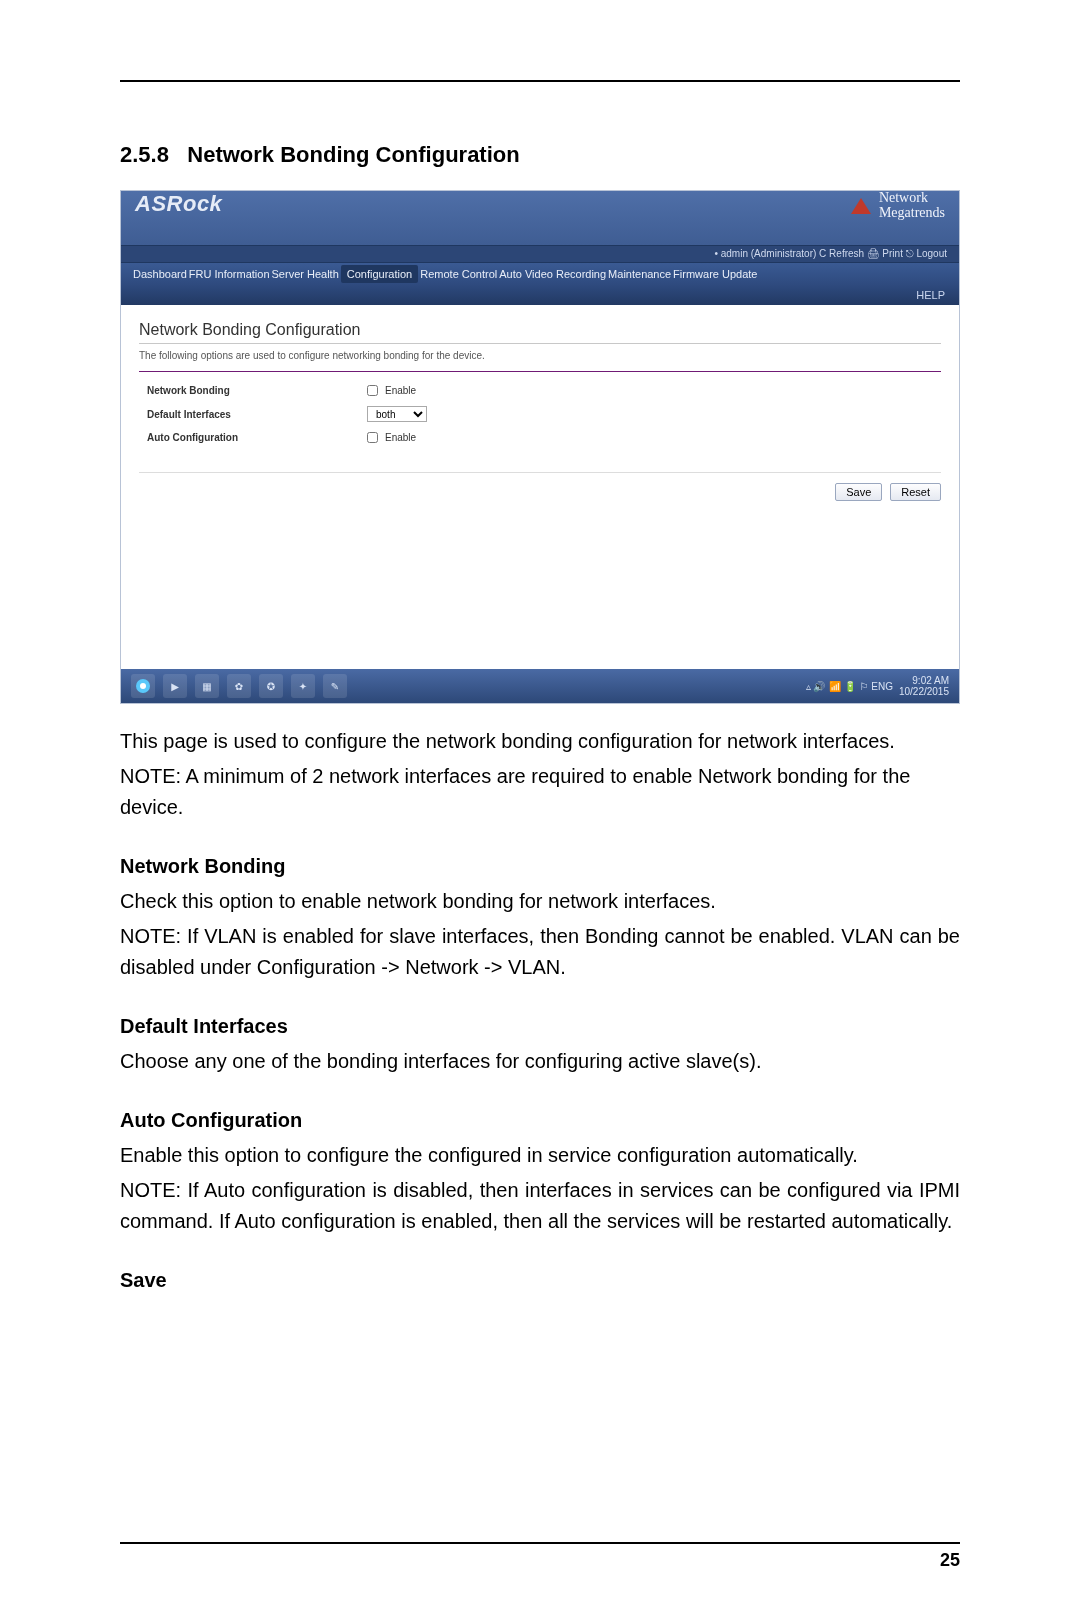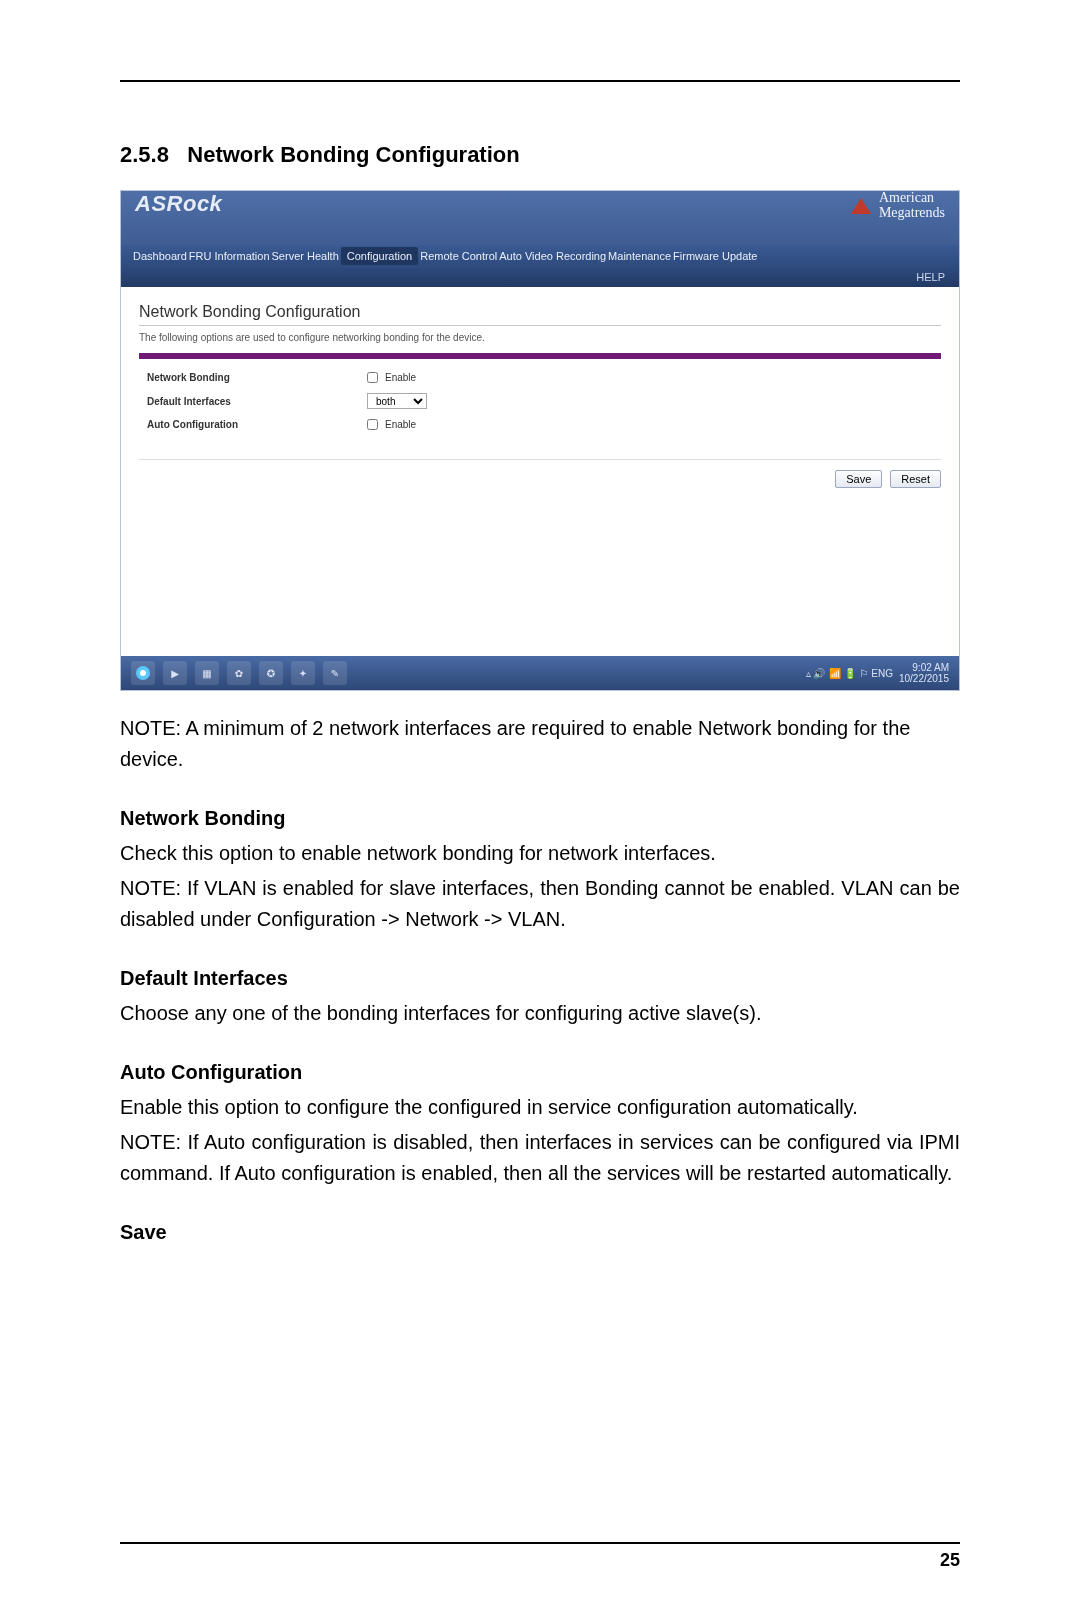--- a/index.html
+++ b/index.html
@@ -25,21 +25,21 @@
   .navbar {
     background: linear-gradient(#3a5a93, #2e4a7e);
     display: flex; align-items: center; gap: 2px;
     padding: 2px 12px; font-size: 11px; color: #e9eef8;
   }
   .navbar .nav-item { white-space: nowrap; cursor: pointer; }
   .navbar .active { background: #1f3760; padding: 3px 6px; border-radius: 2px; }
   .helpbar { background: linear-gradient(#2e4a7e, #223963); text-align: right; color: #cbd7ef; font-size: 11px; padding: 4px 14px; }
   .panel { padding: 10px 18px 18px 18px; }
   .panel-title { font-size: 16px; color: #333; border-bottom: 1px solid #c8c8c8; padding: 6px 0 4px 0; margin-bottom: 6px; }
-  .panel-desc { font-size: 10px; color: #555; border-bottom: 6px solid #701a75; padding-bottom: 10px; margin-bottom: 8px; }
+  .panel-desc { font-size: 10px; color: #555; border-bottom: 1px solid #701a75; padding-bottom: 10px; margin-bottom: 8px; }
   .form-row { display: flex; align-items: center; font-size: 10px; color: #333; padding: 5px 8px; }
   .form-row .lbl { width: 220px; font-weight: bold; }
   .form-row .ctl { display: flex; align-items: center; gap: 7px; }
   .form-row input[type=checkbox] { width: 11px; height: 11px; }
   .form-row select { font-size: 10px; border: 1px solid #aaa; background: #fff; padding: 0 14px 0 4px; height: 16px; }
   .btnrow { display: flex; justify-content: flex-end; gap: 8px; border-top: 1px solid #ddd; margin-top: 24px; padding-top: 10px; }
   .btnrow button { font-size: 11px; padding: 2px 10px; border: 1px solid #9aa7bf; background: linear-gradient(#fdfdfe,#e5e9f1); border-radius: 2px; cursor: pointer; }
   .panel-spacer { height: 150px; }
   
   .taskbar {
@@ -74,25 +74,26 @@
   </div>
 
   <div class="shot">
     <div class="shot-header">
       <div class="brand">ASRock</div>
       <div class="ami">
         <svg class="ami-tri" viewBox="0 0 24 20">
           <polygon points="12,2 22,18 2,18" fill="#c0392b"></polygon>
         </svg>
         <div>
-          <div>American</div>
+          <div>Network</div>
           <div>Megatrends</div>
         </div>
       </div>
     </div>
+    <div class="statusbar">• admin (Administrator)   C Refresh   🖨 Print   ⎋ Logout</div>
     <div class="navbar">
       <span class="nav-item">Dashboard</span>
       <span class="nav-item">FRU Information</span>
       <span class="nav-item">Server Health</span>
       <span class="nav-item active">Configuration</span>
       <span class="nav-item">Remote Control</span>
       <span class="nav-item">Auto Video Recording</span>
       <span class="nav-item">Maintenance</span>
       <span class="nav-item">Firmware Update</span>
     </div>
@@ -156,20 +157,21 @@
         <span>▵ 🔊 📶 🔋 ⚐ ENG</span>
         <div class="clock">
           <div>9:02 AM</div>
           <div>10/22/2015</div>
         </div>
       </div>
     </div>
   </div>
 
   <div class="body-text">
+    <p class="just">This page is used to configure the network bonding configuration for network interfaces.</p>
     <p>NOTE: A minimum of 2 network interfaces are required to enable Network bonding for the device.</p>
 
     <h4>Network Bonding</h4>
     <p>Check this option to enable network bonding for network interfaces.</p>
     <p class="just">NOTE: If VLAN is enabled for slave interfaces, then Bonding cannot be enabled. VLAN can be disabled under Configuration -&gt; Network -&gt; VLAN.</p>
 
     <h4>Default Interfaces</h4>
     <p>Choose any one of the bonding interfaces for configuring active slave(s).</p>
 
     <h4>Auto Configuration</h4>

